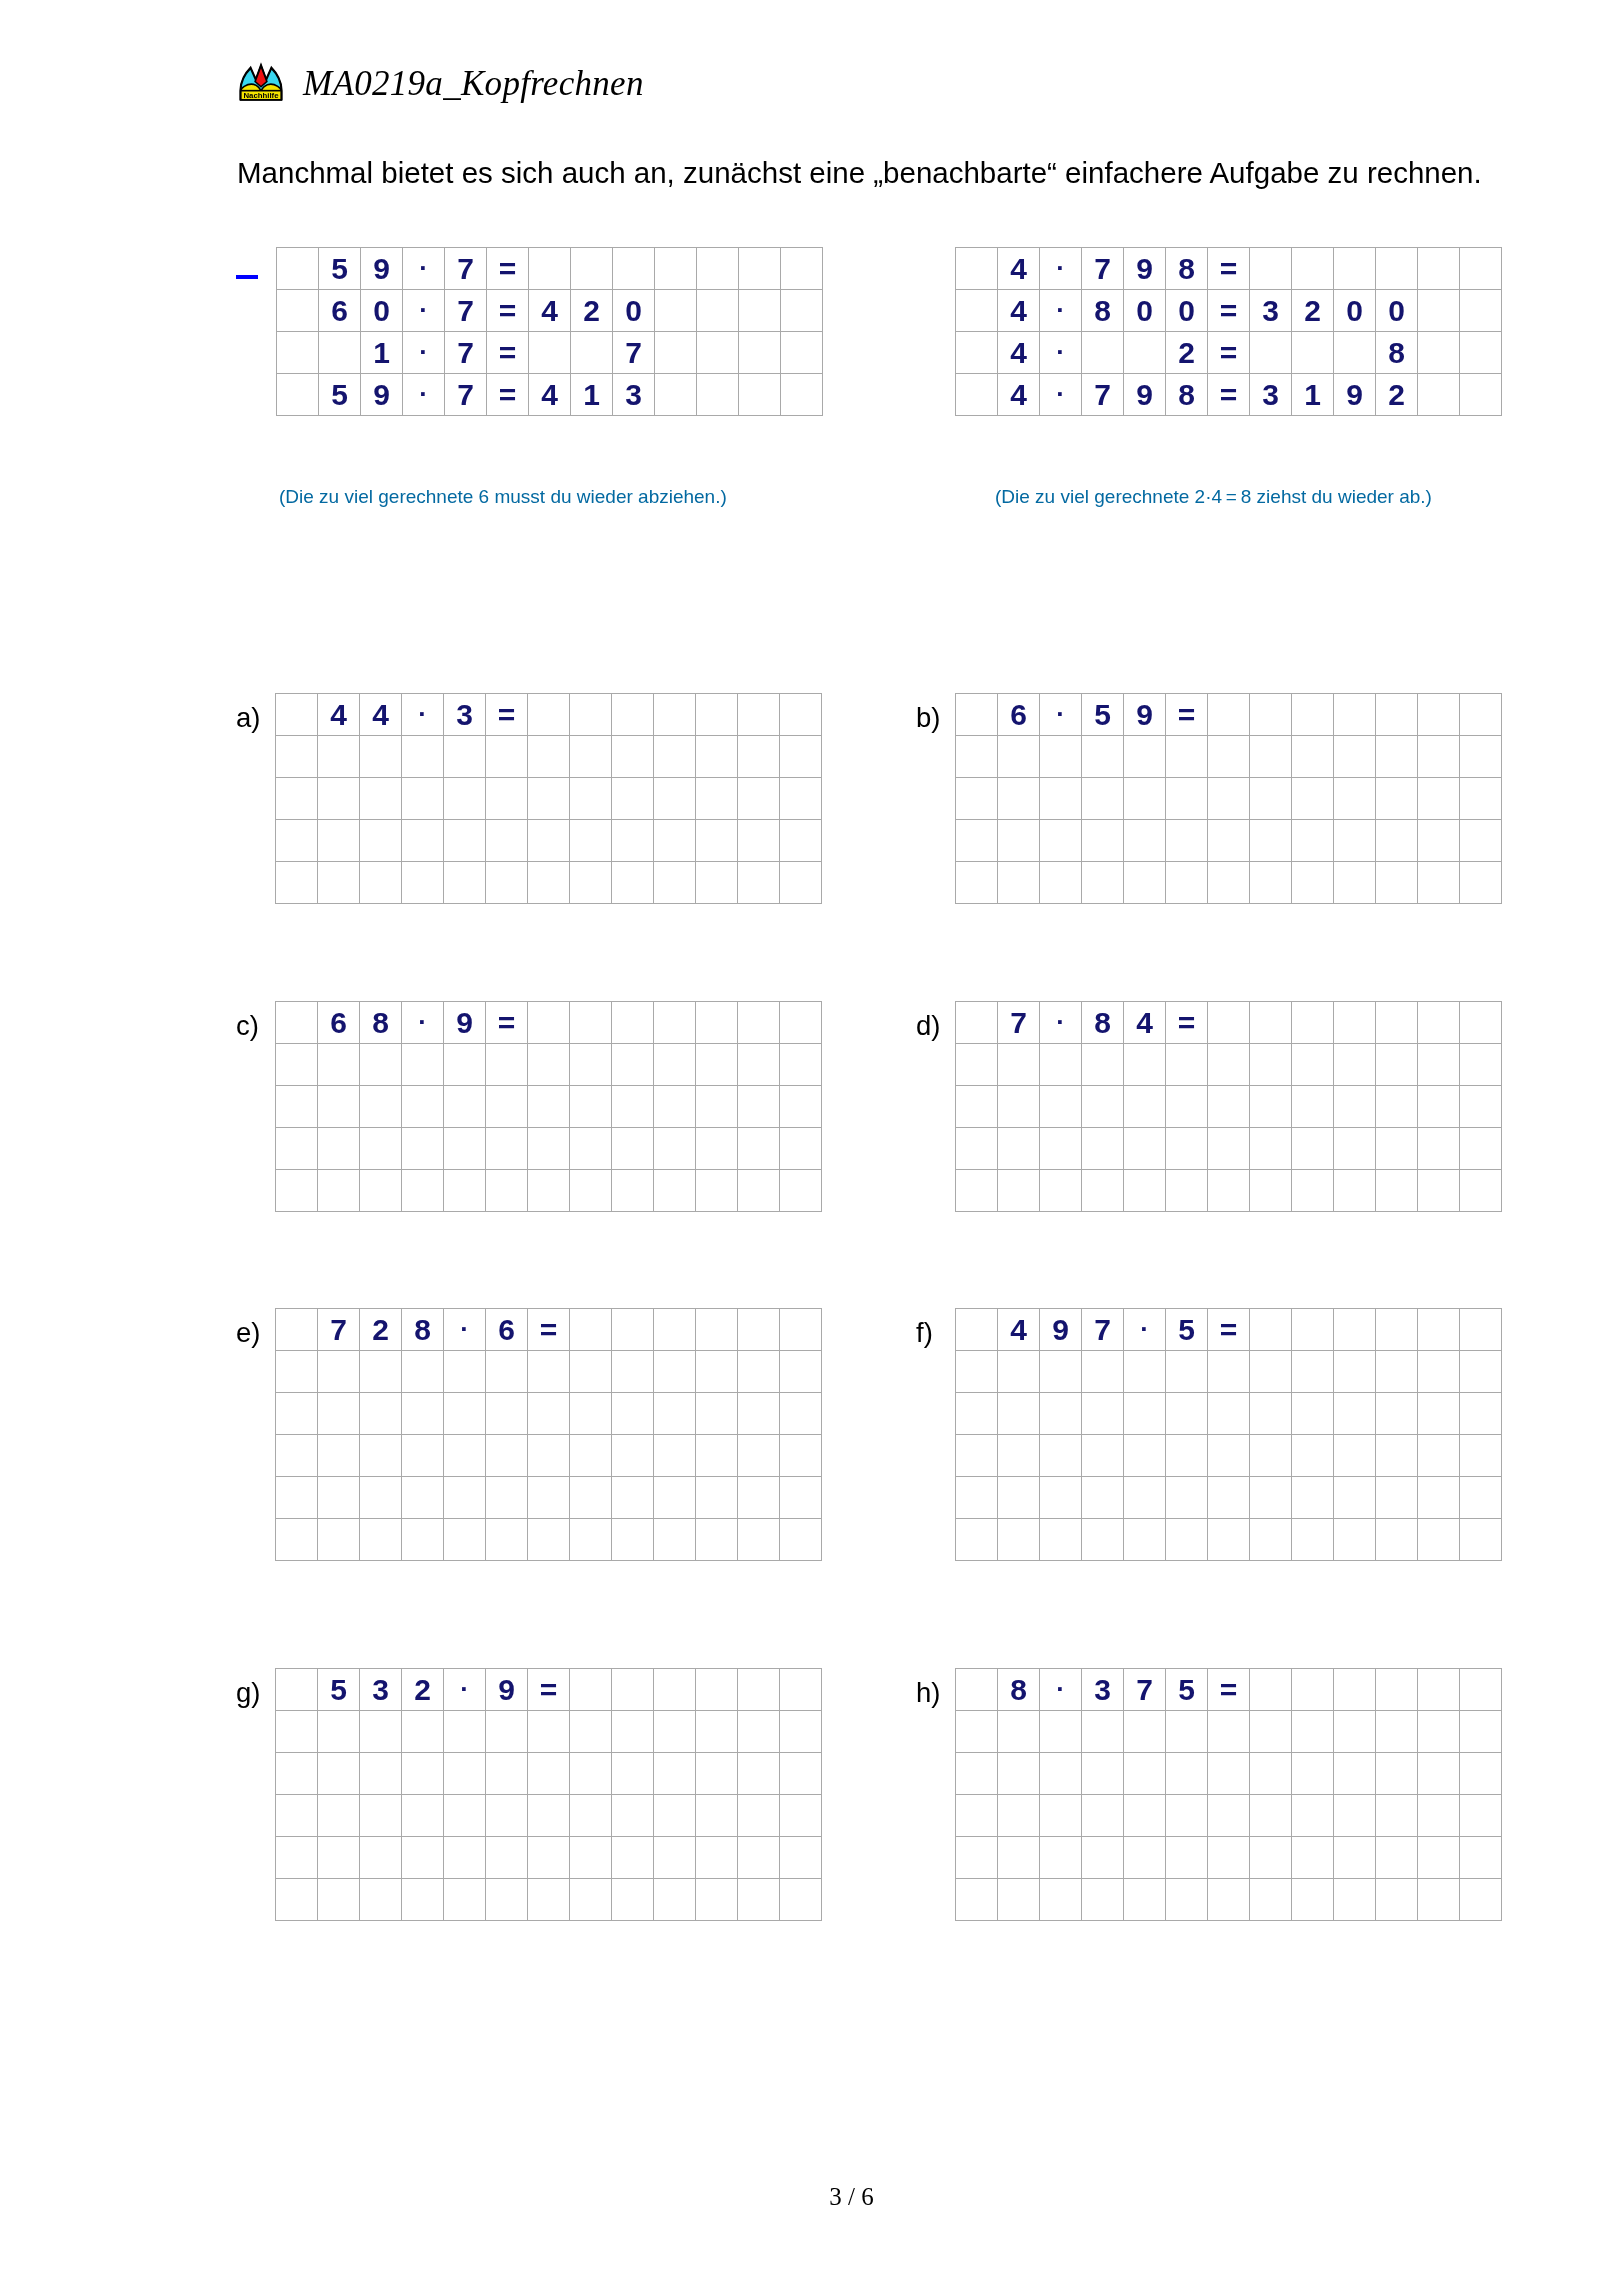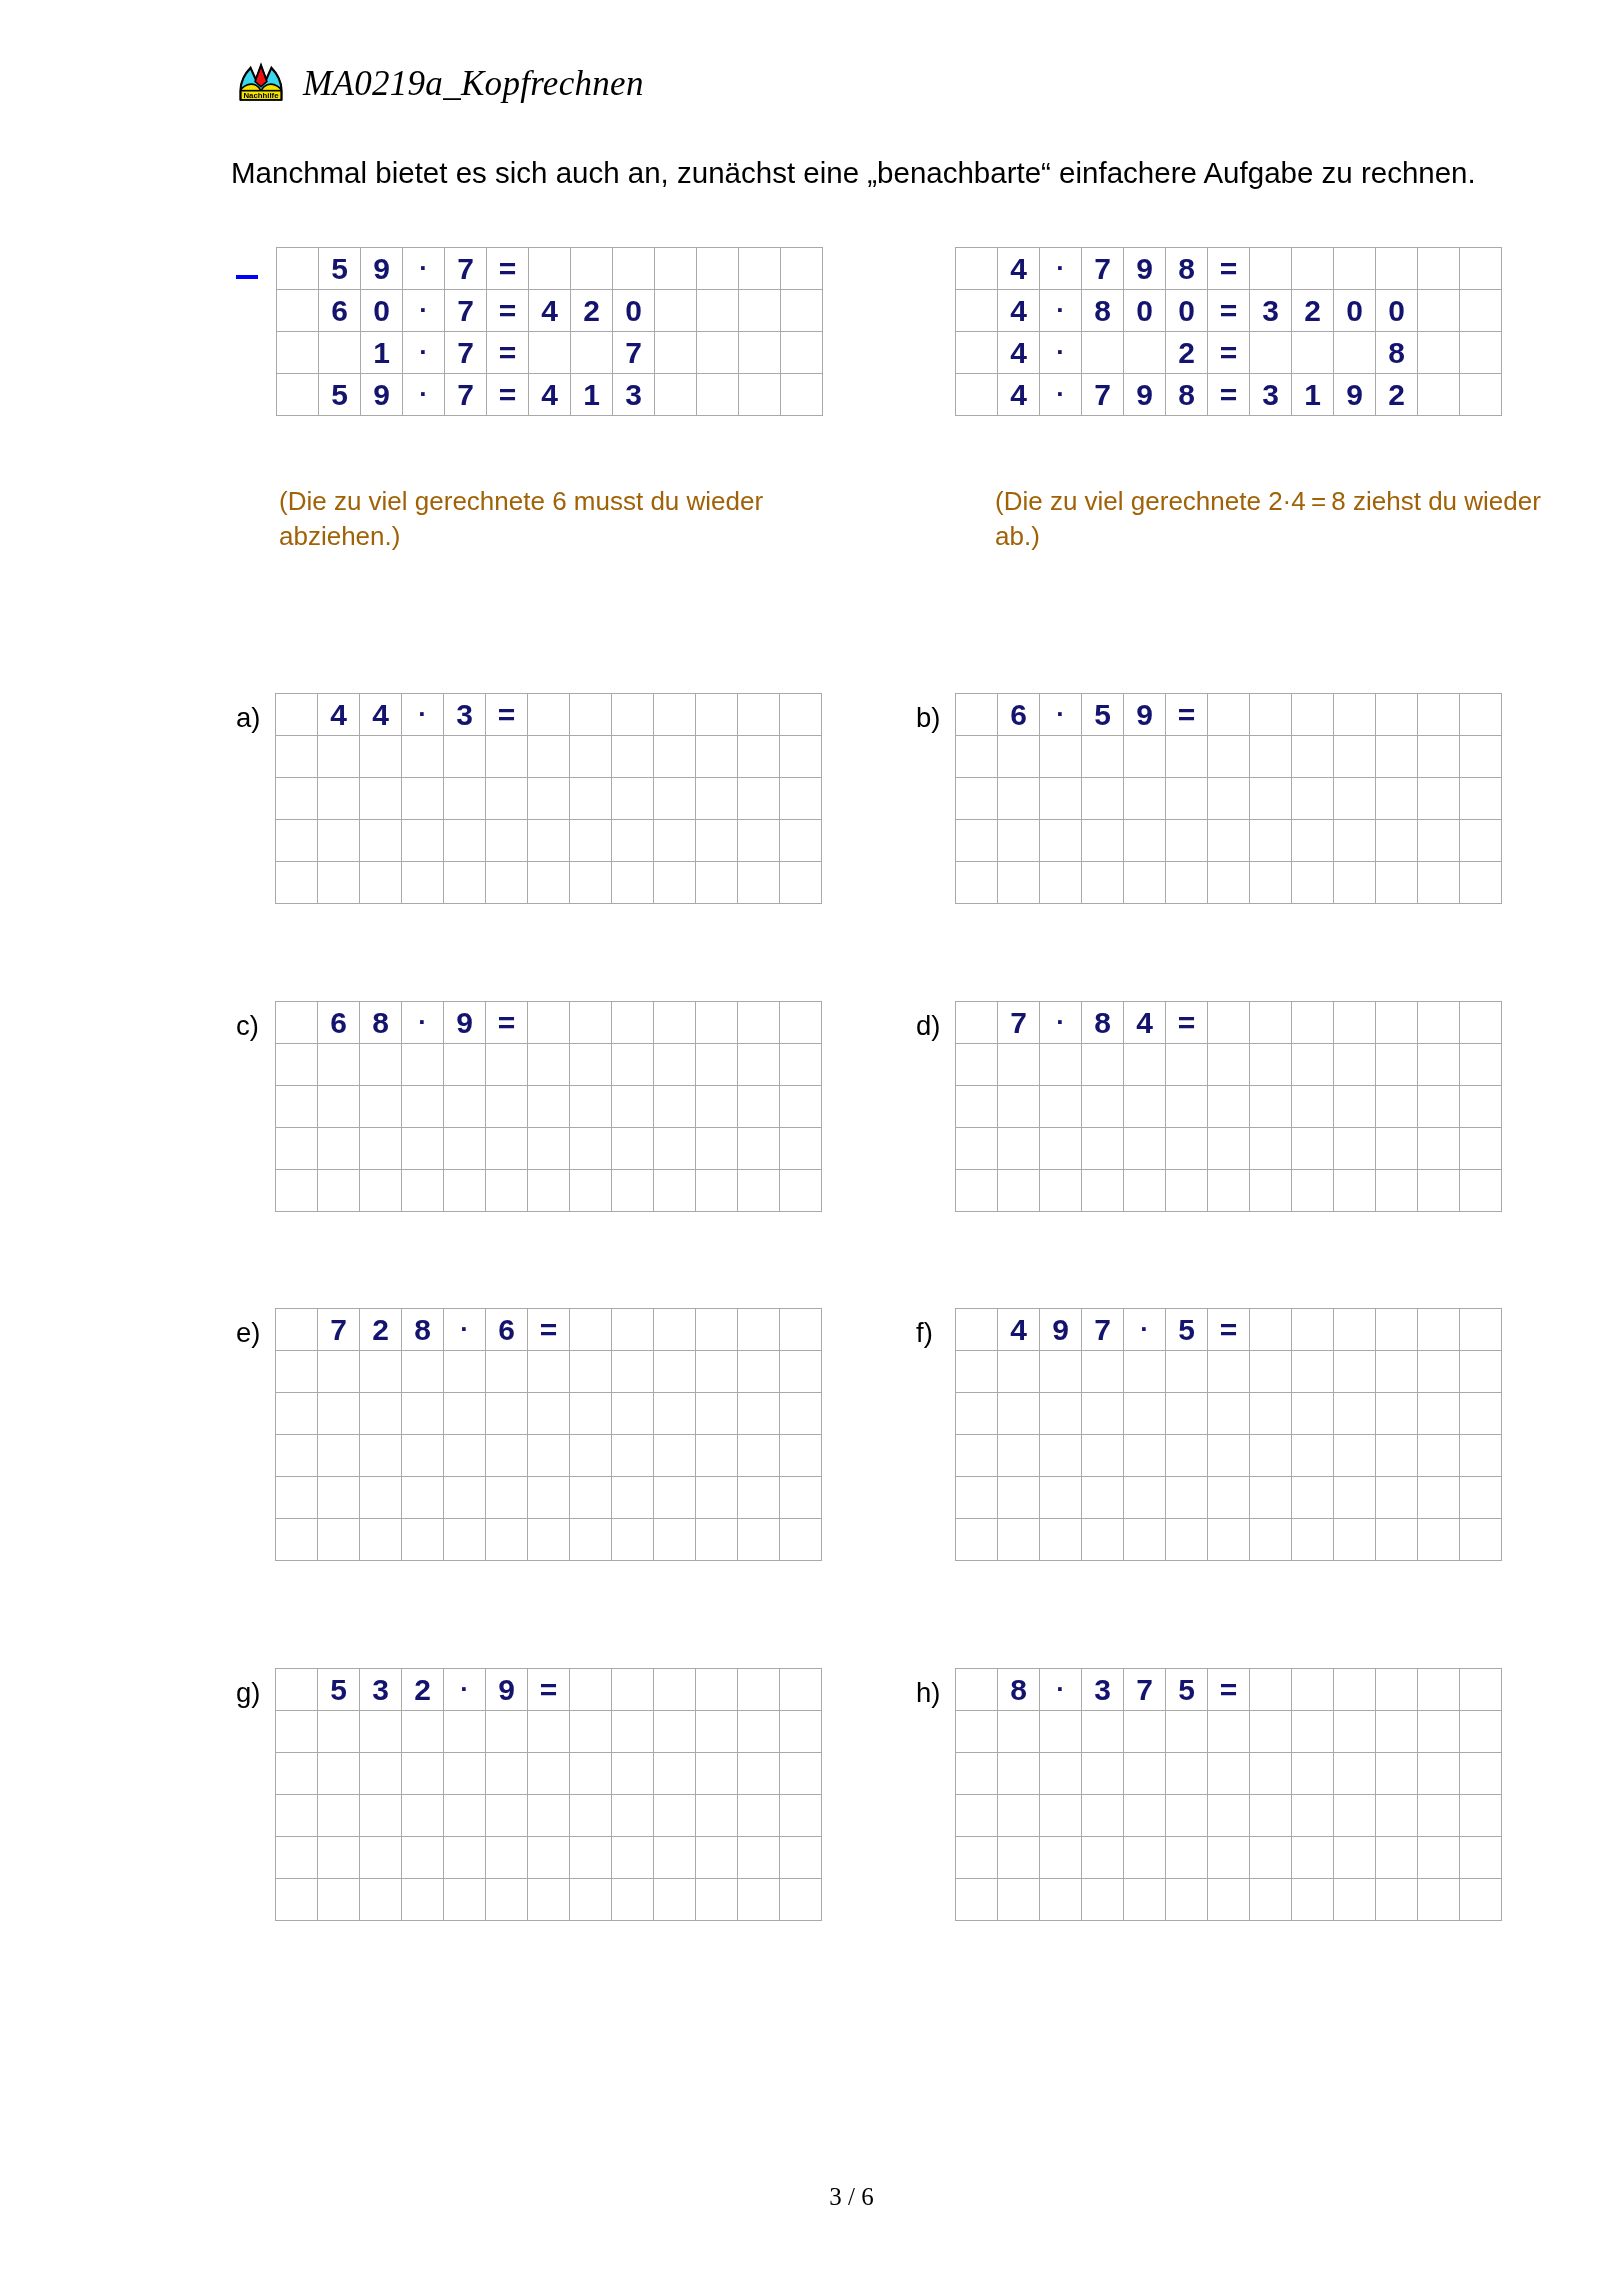--- a/index.html
+++ b/index.html
@@ -15,21 +15,21 @@
   .header{position:absolute;left:196px;top:62px;display:flex;align-items:center;gap:17px;}
   .logo{width:50px;height:43px;position:relative;}
   .logo svg{display:block;}
   .doc-title{
     font-family:"Liberation Serif", serif;
     font-style:italic;font-size:35px;color:#000000;letter-spacing:0.3px;white-space:nowrap;
   }
 
   
   .intro{
-    position:absolute;left:191px;top:152px;width:1276px;
+    position:absolute;left:197px;top:152px;width:1276px;
     font-size:29.5px;line-height:1.42;color:#000000;text-align:left;
   }
   .task-head{
     position:absolute;left:191px;top:605px;width:1276px;
     font-size:29.5px;line-height:1.42;color:#000000;text-align:justify;
   }
   .bullet{
     display:inline-block;width:11px;height:11px;border-radius:50%;
     background:#0000cc;vertical-align:middle;margin-right:7.9px;margin-bottom:4.6px;
   }
@@ -50,21 +50,21 @@
   .ex-wrap{position:absolute;display:flex;align-items:flex-start;}
   .ex-label{
     font-size:27.5px;color:#000000;width:39px;text-align:left;
     padding-top:9.2px;
   }
   .dash{
     position:absolute;width:21.6px;height:3.9px;background:#0000ff;
   }
 
   .caption{
-    position:absolute;font-size:26px;line-height:1.35;color:#a16207;
+    position:absolute;font-size:19px;line-height:1.35;color:#0369a1;
   }
 
   .footer{
     position:absolute;left:0;top:2183px;width:1623px;text-align:center;
     font-family:"Liberation Serif", serif;font-size:25px;color:#000000;
   }
 </style>
 </head>
 <body>
 

